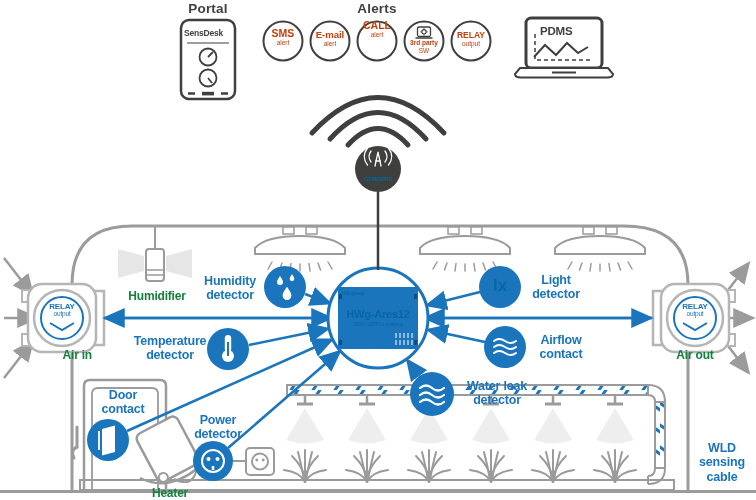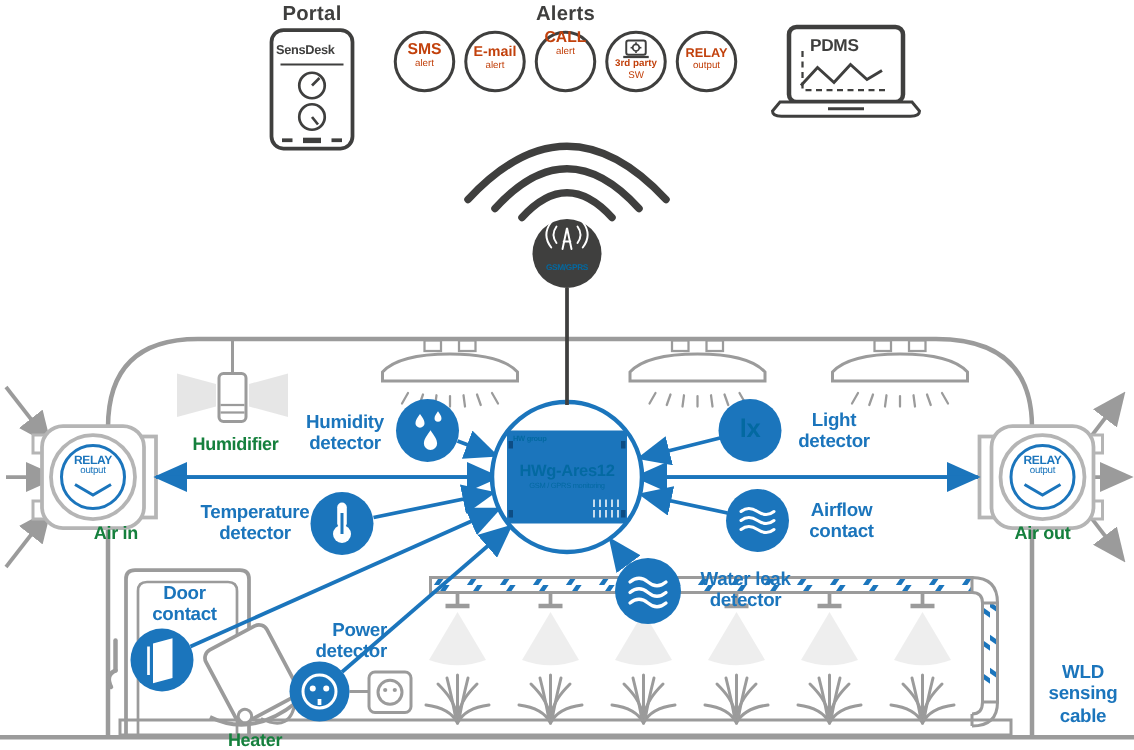--- a/index.html
+++ b/index.html
@@ -342,21 +342,21 @@
 <div class="lbl white" style="left:342px;top:291px;width:40px;font-size:5px;font-weight:bold;text-align:left;">HW group</div>
 <div class="lbl white" style="left:338px;top:308px;width:80px;font-size:11px;font-weight:bold;">HWg-Ares12</div>
 <div class="lbl white" style="left:338px;top:321.5px;width:80px;font-size:5px;">GSM / GPRS monitoring</div>
 
 <div class="lbl blue" style="left:126px;top:334px;width:88px;">Temperature detector</div>
 <div class="lbl blue" style="left:196px;top:274px;width:68px;">Humidity detector</div>
 <div class="lbl white" style="left:478px;top:276px;width:44px;font-size:17px;font-weight:bold;">lx</div>
 <div class="lbl blue" style="left:528px;top:273px;width:56px;">Light detector</div>
 <div class="lbl blue" style="left:532px;top:333px;width:58px;">Airflow contact</div>
 <div class="lbl blue" style="left:460px;top:379px;width:74px;">Water leak detector</div>
-<div class="lbl blue" style="left:200px;top:413px;width:58px;text-align:right;">Power detector</div>
+<div class="lbl blue" style="left:189px;top:413px;width:58px;">Power detector</div>
 <div class="lbl blue" style="left:97px;top:388px;width:52px;">Door contact</div>
 
 <div class="lbl gray" style="left:117px;top:290px;width:80px;">Humidifier</div>
 <div class="lbl gray" style="left:135px;top:487px;width:70px;">Heater</div>
 <div class="lbl gray" style="left:32px;top:349px;width:60px;text-align:right;">Air in</div>
 <div class="lbl gray" style="left:665px;top:349px;width:60px;">Air out</div>
 
 <div class="lbl" style="left:38px;top:303px;width:48px;color:#1b75bc;font-weight:bold;font-size:8px;line-height:1;">
   <div>RELAY</div>
   <div style="font-size:6.5px;font-weight:normal;">output</div>

